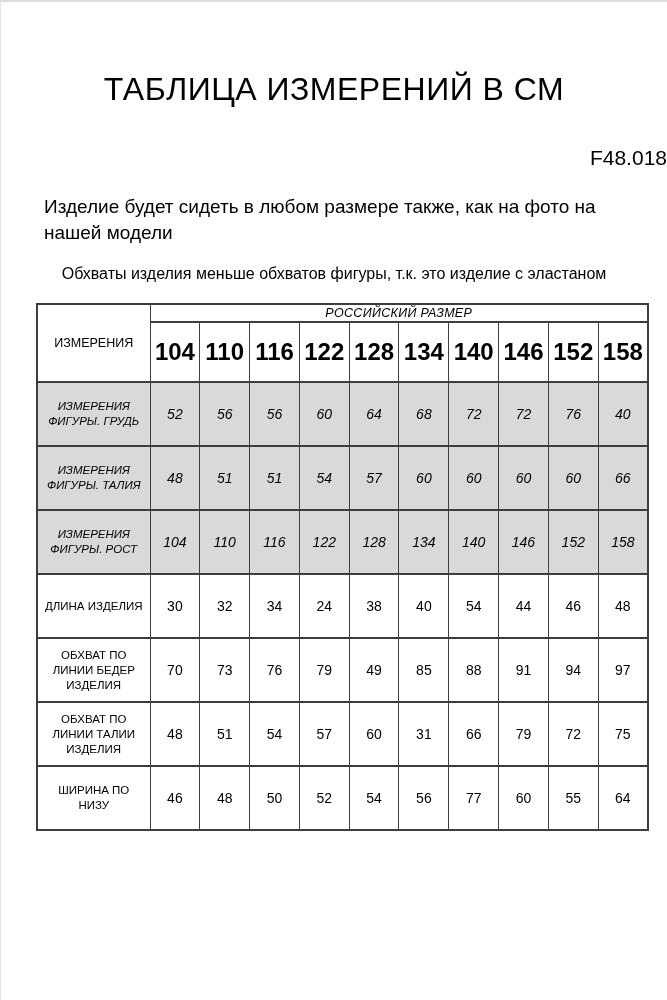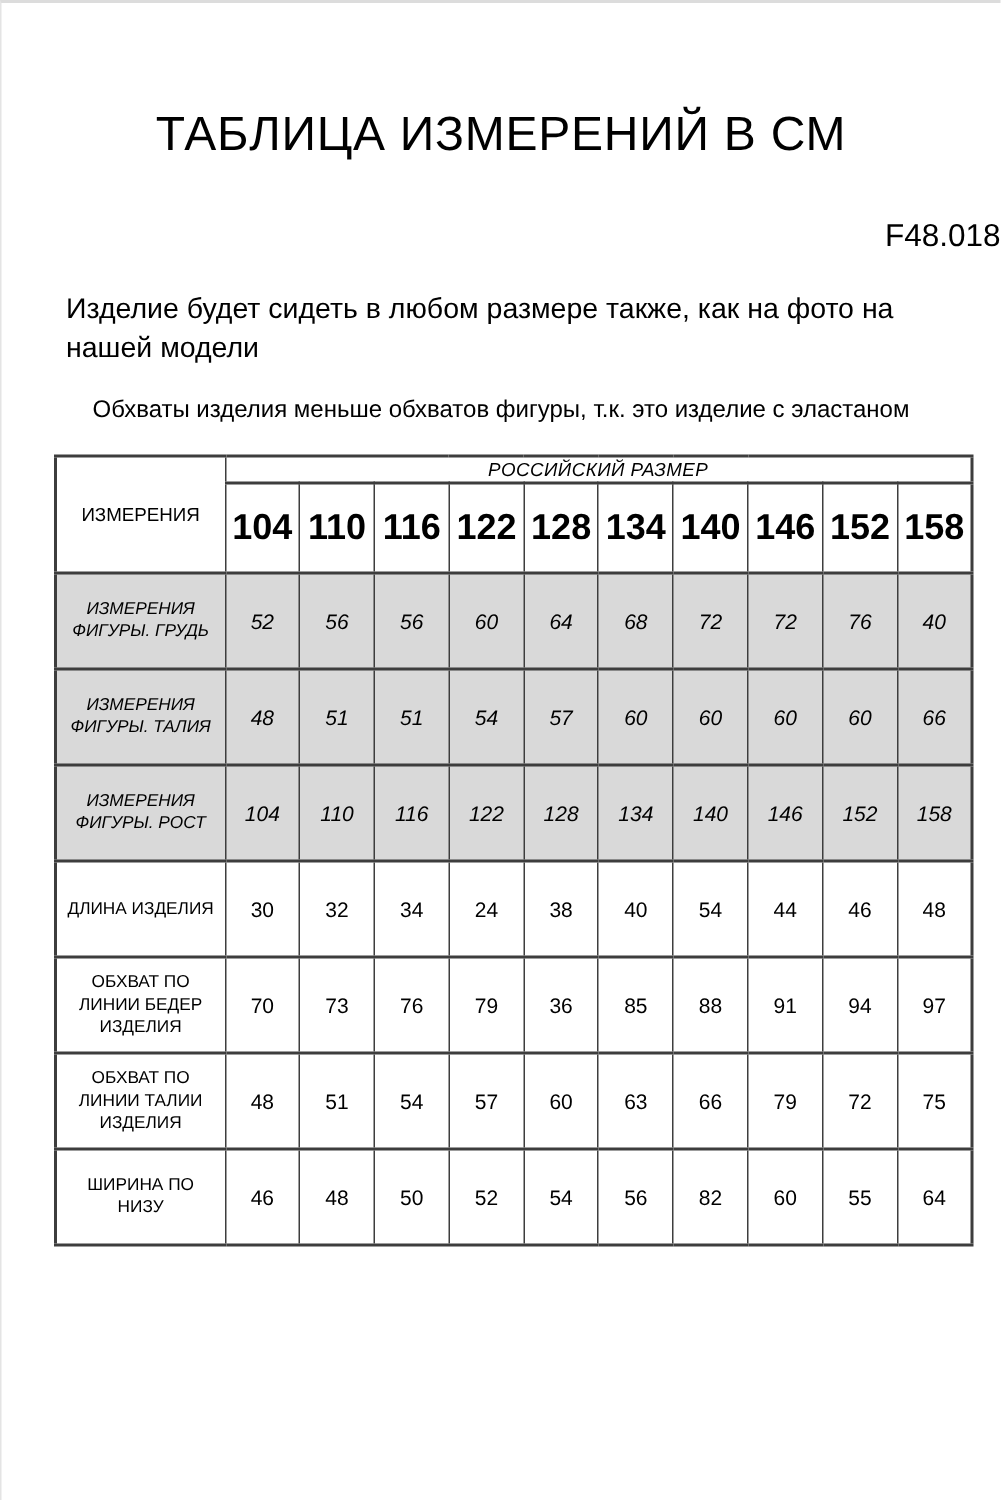--- a/index.html
+++ b/index.html
@@ -184,50 +184,50 @@
       <td class="value-cell">48</td>
     </tr>
     <tr class="product">
       <td class="label-cell">ОБХВАТ ПО
 ЛИНИИ БЕДЕР
 ИЗДЕЛИЯ</td>
       <td class="value-cell">70</td>
       <td class="value-cell">73</td>
       <td class="value-cell">76</td>
       <td class="value-cell">79</td>
-      <td class="value-cell">36</td>
+      <td class="value-cell">49</td>
       <td class="value-cell">85</td>
       <td class="value-cell">88</td>
       <td class="value-cell">91</td>
       <td class="value-cell">94</td>
       <td class="value-cell">97</td>
     </tr>
     <tr class="product">
       <td class="label-cell">ОБХВАТ ПО
 ЛИНИИ ТАЛИИ
 ИЗДЕЛИЯ</td>
       <td class="value-cell">48</td>
       <td class="value-cell">51</td>
       <td class="value-cell">54</td>
       <td class="value-cell">57</td>
       <td class="value-cell">60</td>
-      <td class="value-cell">63</td>
+      <td class="value-cell">31</td>
       <td class="value-cell">66</td>
       <td class="value-cell">79</td>
       <td class="value-cell">72</td>
       <td class="value-cell">75</td>
     </tr>
     <tr class="product">
       <td class="label-cell">ШИРИНА ПО
 НИЗУ</td>
       <td class="value-cell">46</td>
       <td class="value-cell">48</td>
       <td class="value-cell">50</td>
       <td class="value-cell">52</td>
       <td class="value-cell">54</td>
       <td class="value-cell">56</td>
-      <td class="value-cell">82</td>
+      <td class="value-cell">77</td>
       <td class="value-cell">60</td>
       <td class="value-cell">55</td>
       <td class="value-cell">64</td>
     </tr>
   </tbody>
 </table>
 
 </body></html>

